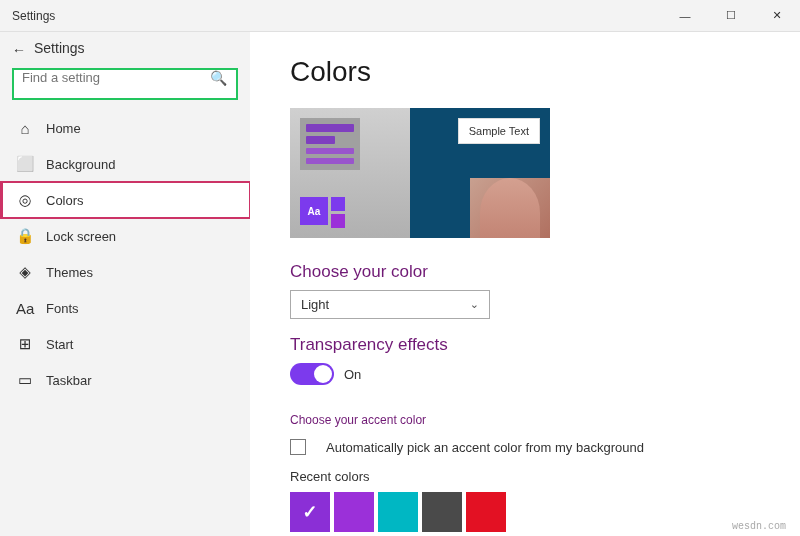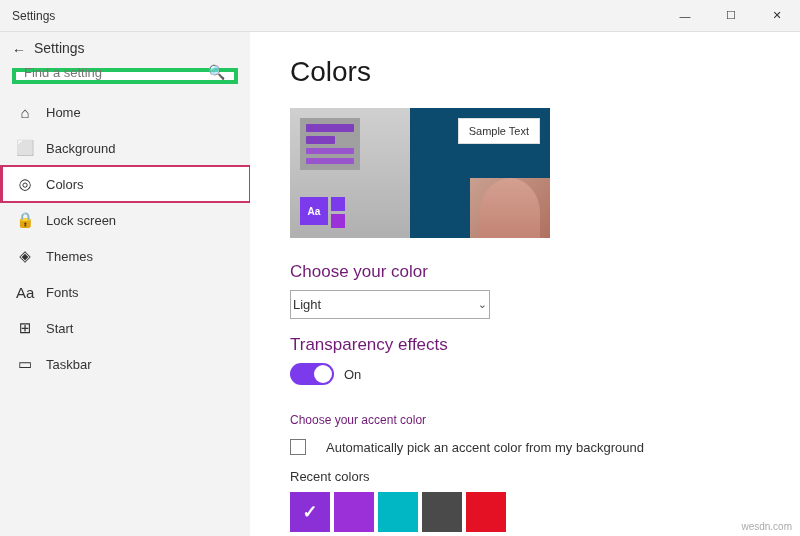--- a/index.html
+++ b/index.html
@@ -68,24 +68,24 @@
       align-items: center;
       padding: 8px 12px;
       cursor: pointer;
       color: #333;
       gap: 8px;
       font-size: 14px;
     }
     .search-box {
       margin: 4px 12px 10px 12px;
       display: flex;
-      align-items: flex-end;
-      background: white;
-      border: 4px solid #22c55e;
-      height: 16px;
+      align-items: flex-start;
+      background: white;
+      border: 2px solid #22c55e;
+      height: 32px;
       padding: 0 8px;
     }
     .search-box input {
       border: none;
       outline: none;
       flex: 1;
       font-size: 13px;
       background: transparent;
       color: #555;
     }
@@ -241,21 +241,21 @@
       margin-top: 10px;
     }
     .dropdown-row {
       margin-bottom: 16px;
     }
     .dropdown {
       display: flex;
       align-items: center;
       justify-content: space-between;
       border: 1px solid #aaa;
-      padding: 6px 2px;
+      padding: 6px 10px;
       width: 200px;
       cursor: pointer;
       background: white;
       font-size: 13px;
       color: #333;
     }
     .dropdown-arrow {
       font-size: 11px;
       color: #555;
     }
@@ -336,23 +336,24 @@
     .swatch-check {
       color: white;
       font-size: 18px;
       font-weight: bold;
     }
 
     
     .watermark {
       position: fixed;
       bottom: 4px;
-      right: 8px;
+      right: 14px;
       font-size: 10px;
       color: #aaa;
+      font-family: Liberation Mono, monospace;
     }
   </style>
 </head>
 <body>
 
 <div class="titlebar">
   <span class="titlebar-title">Settings</span>
   <div class="titlebar-controls">
     <button class="titlebar-btn">—</button>
     <button class="titlebar-btn">☐</button>

